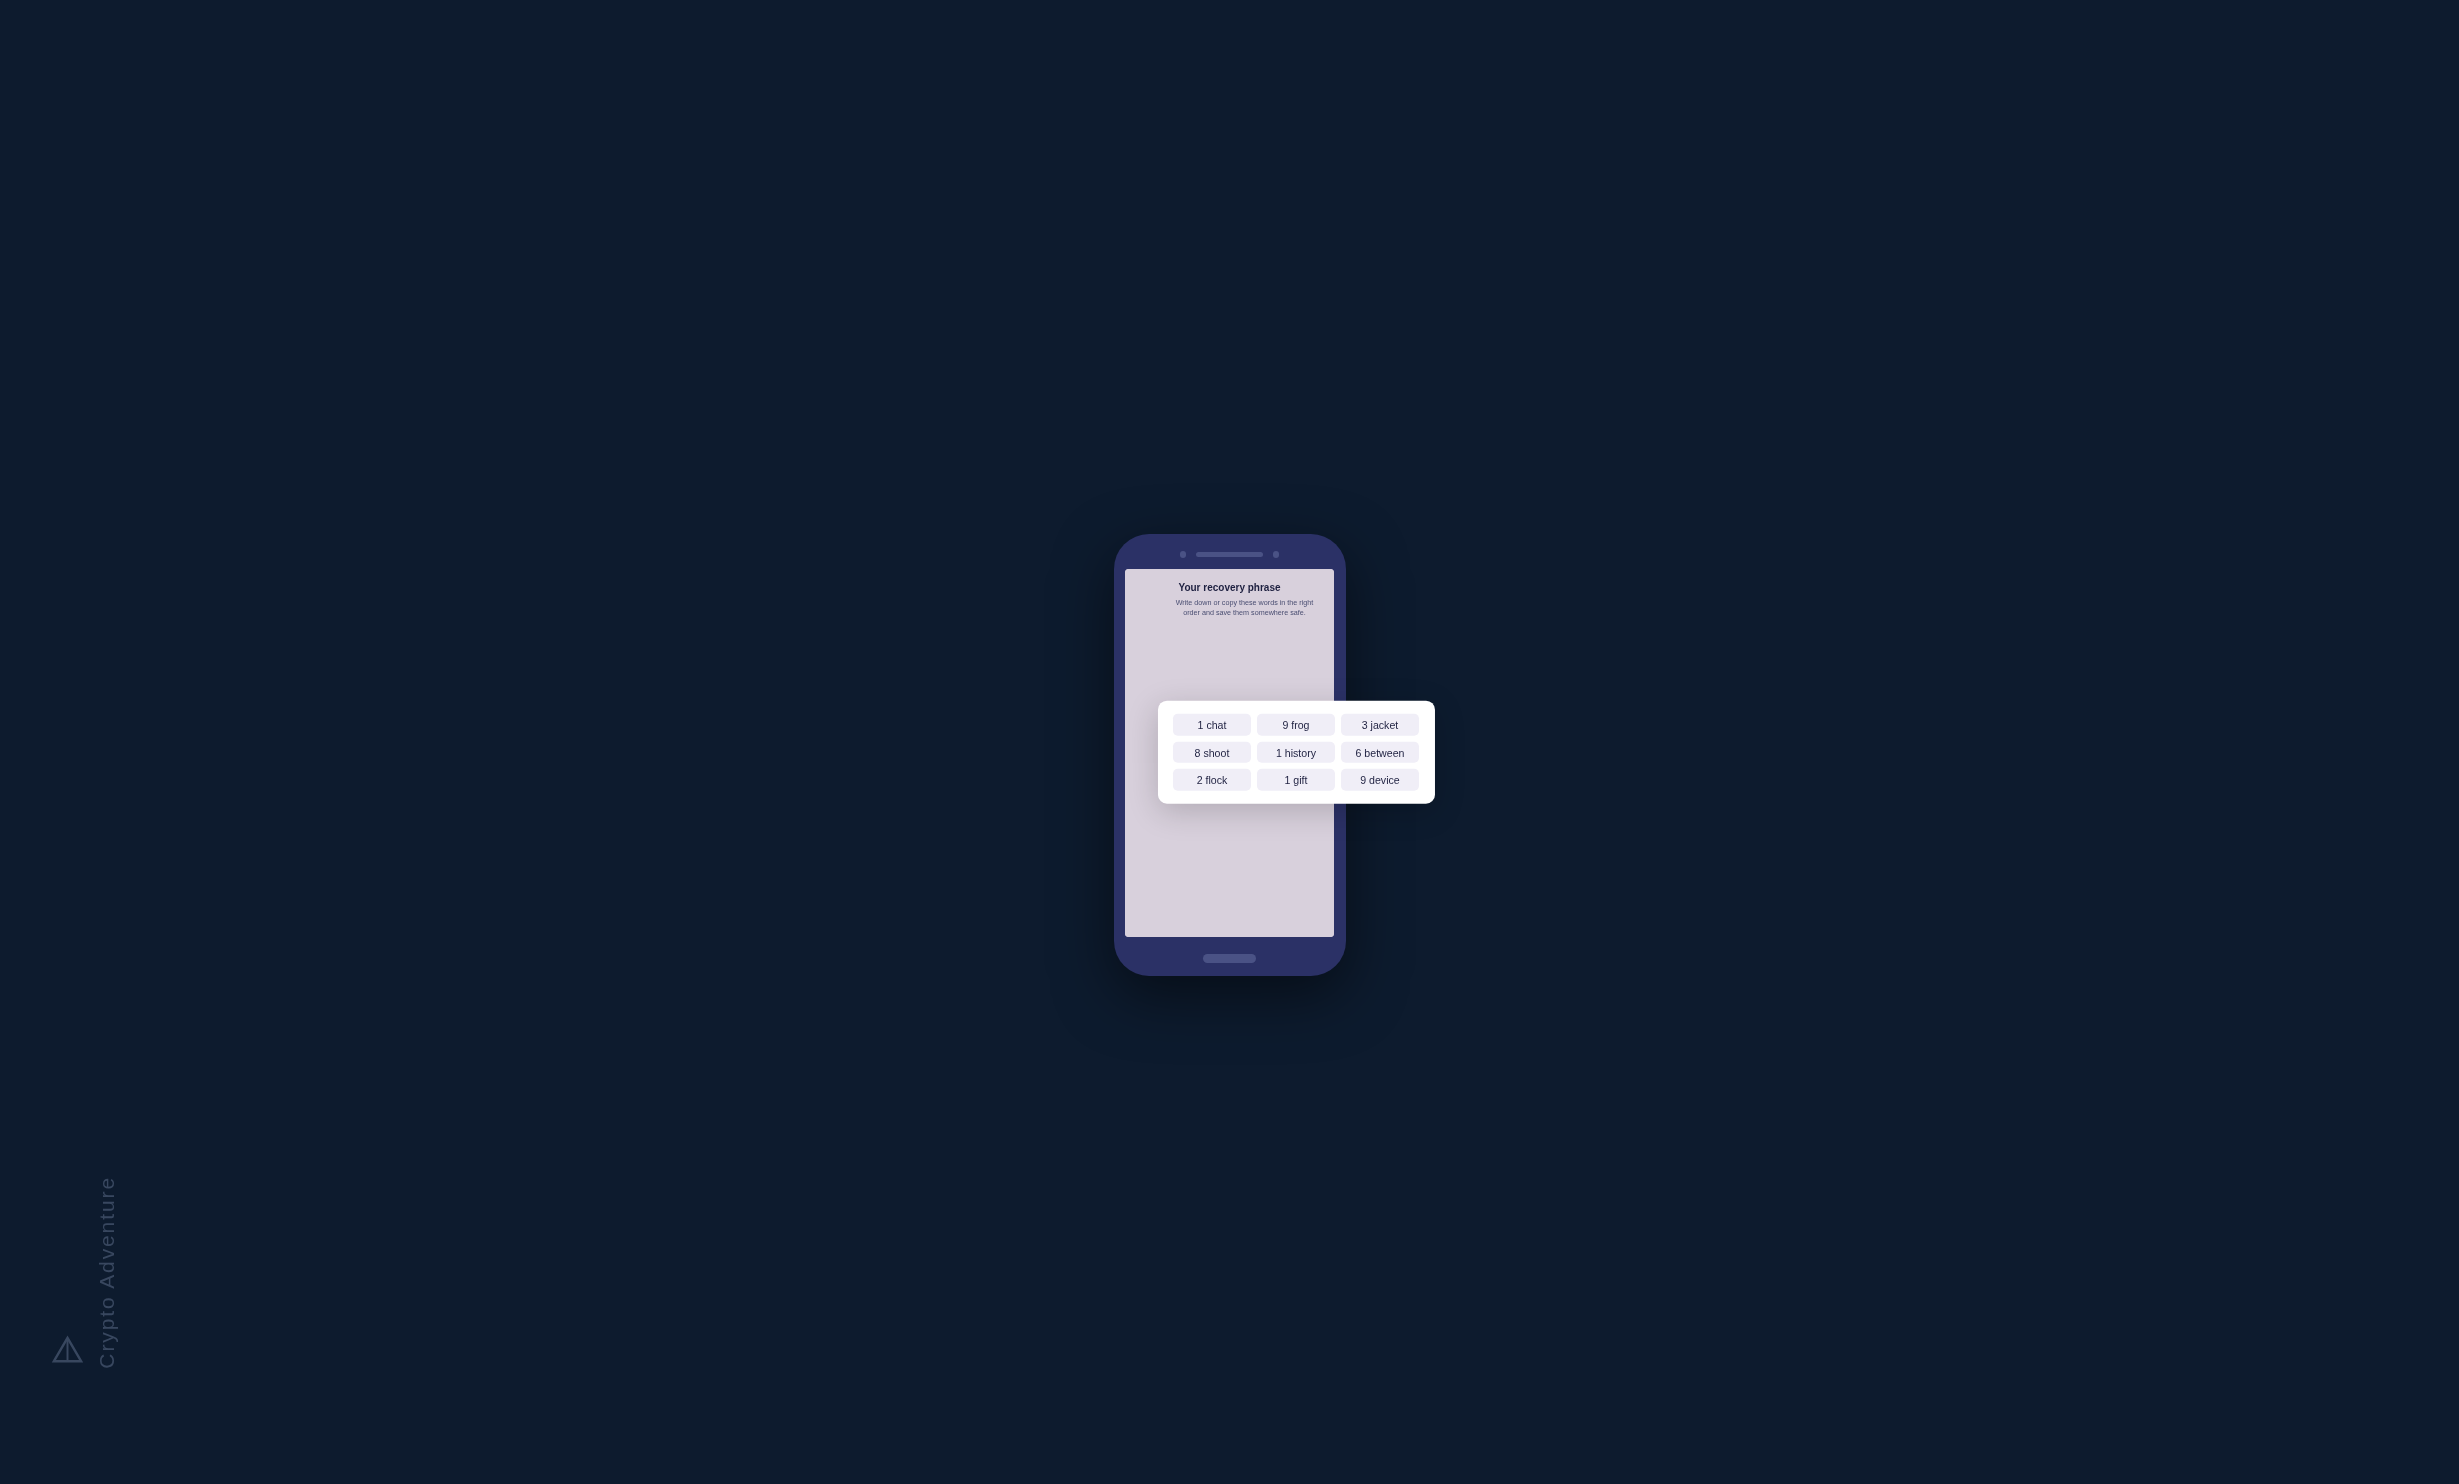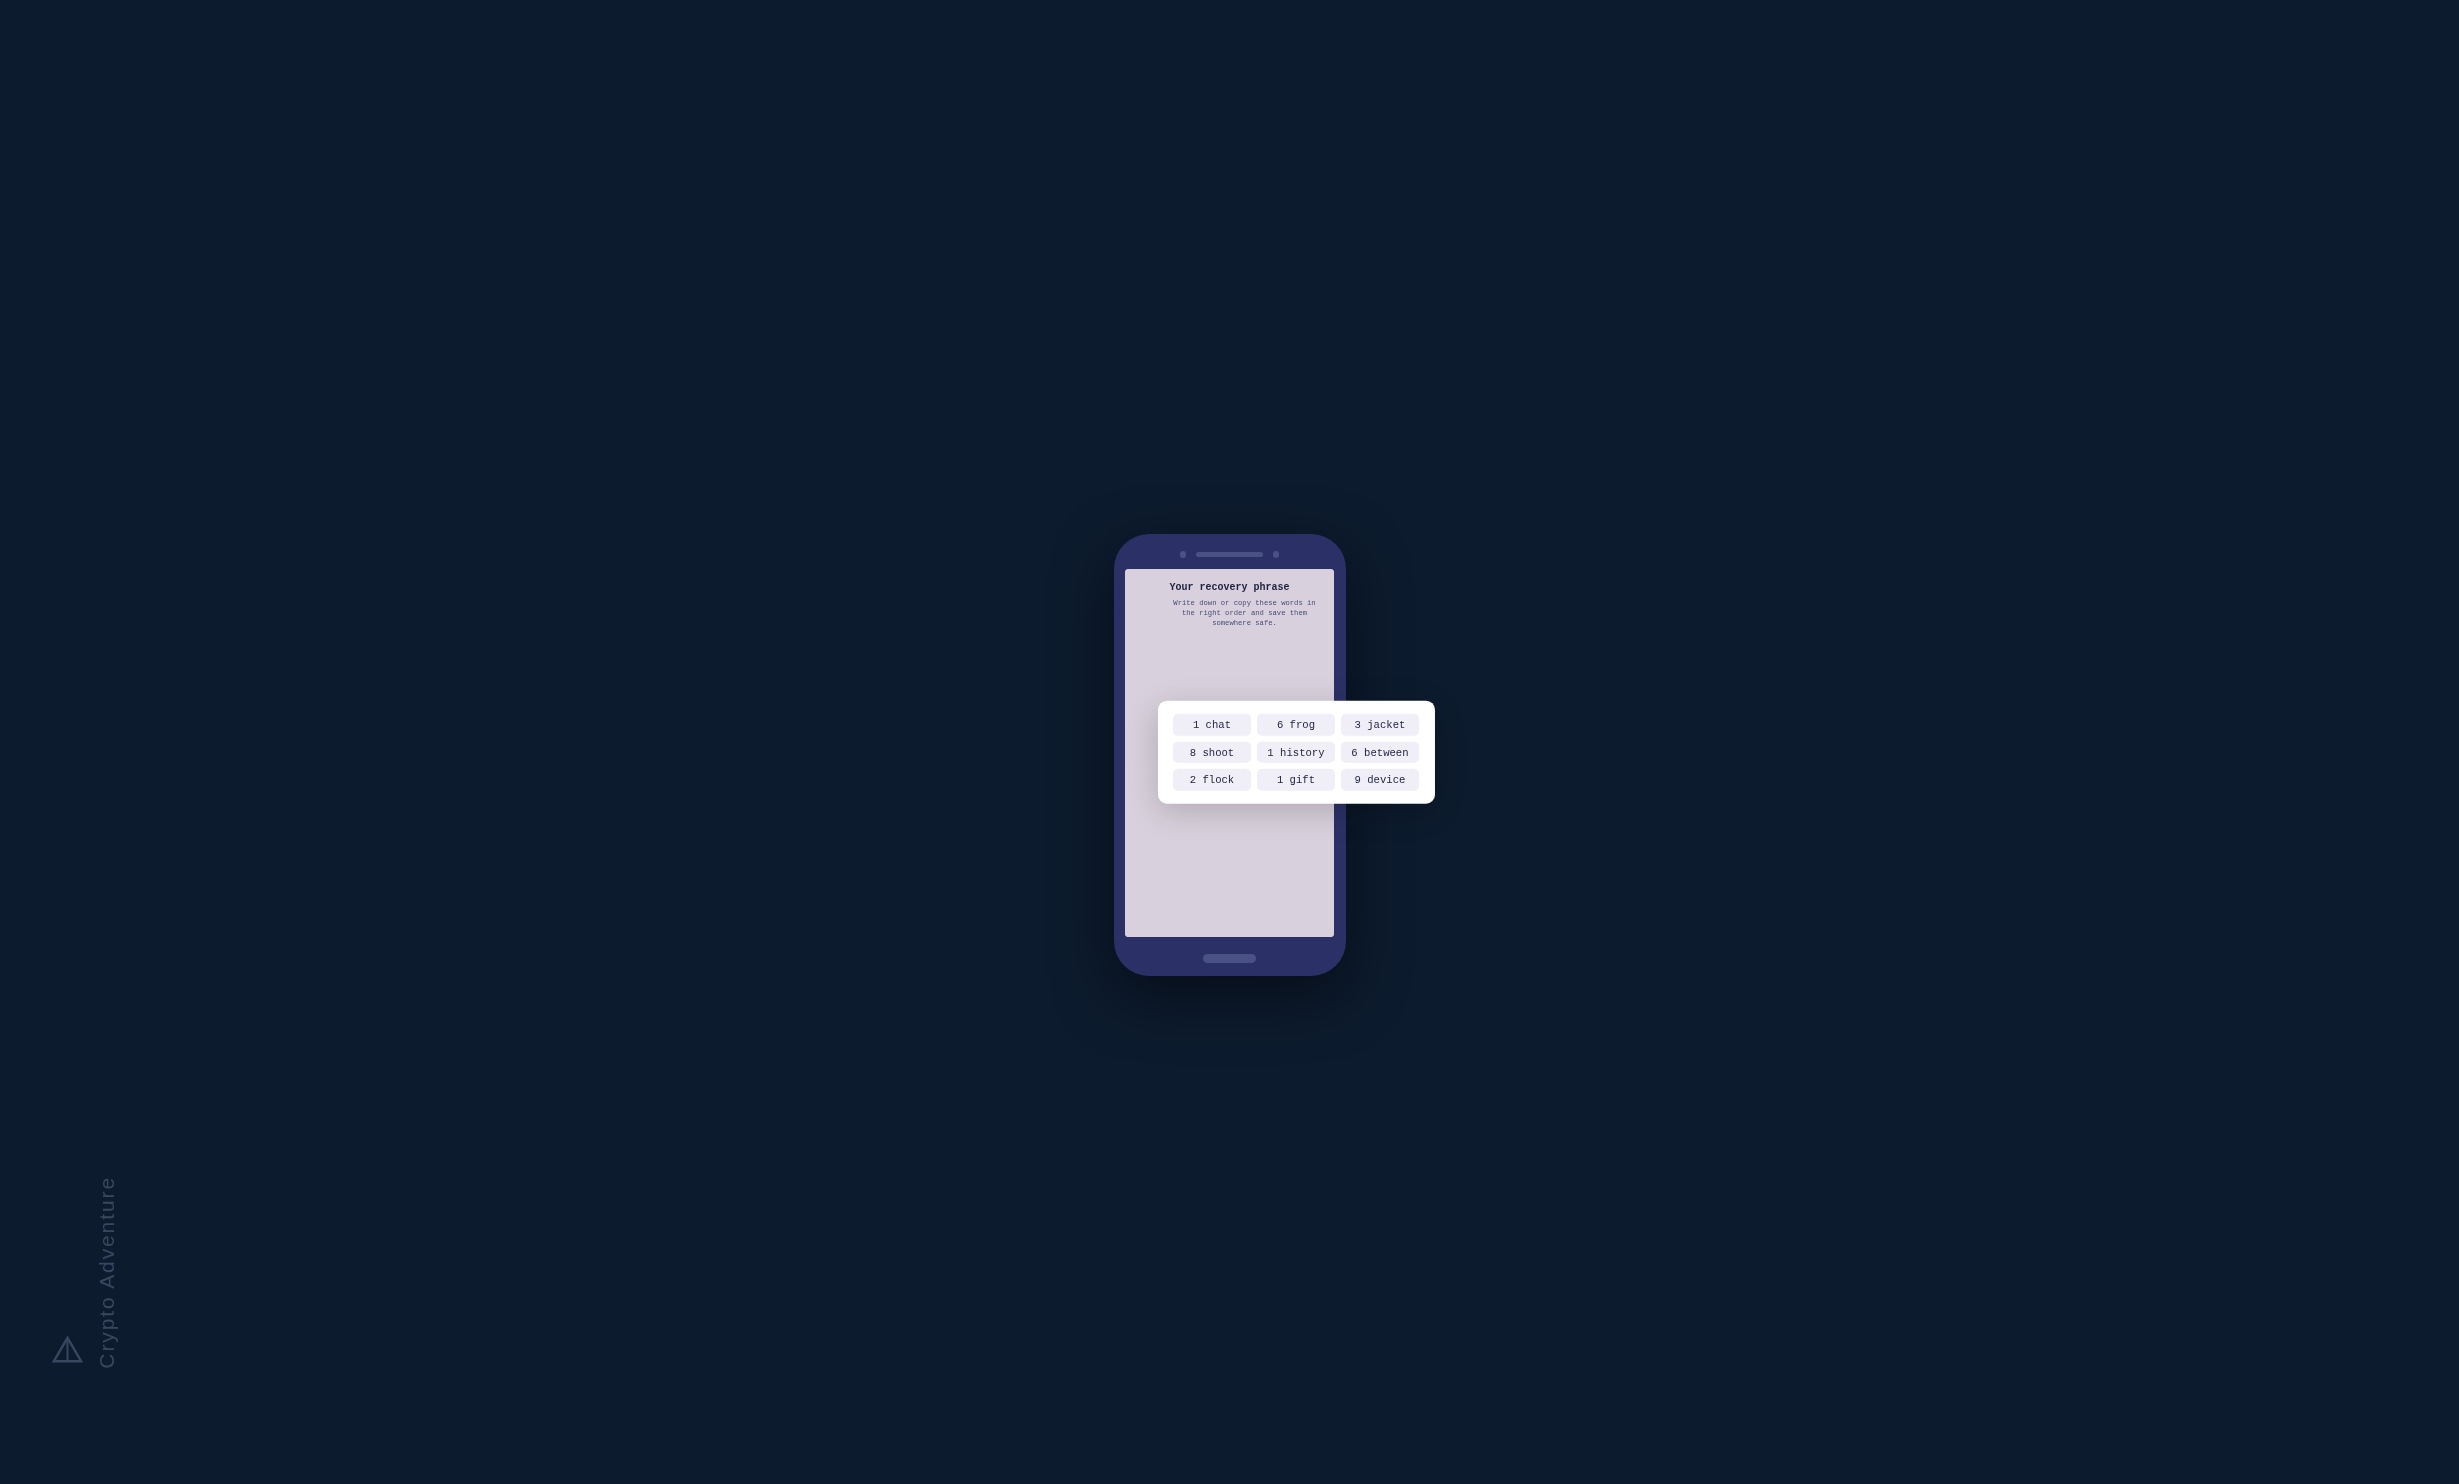--- a/index.html
+++ b/index.html
@@ -165,21 +165,20 @@
       font-weight: 500;
       text-align: center;
       white-space: nowrap;
     }
 
     
     .scene {
       position: relative;
       width: 232px;
       height: 416px;
-      font-family: Liberation Mono, monospace;
     }
   </style>
 </head>
 <body>
 
 <div class="watermark">
   <svg class="watermark-icon" viewBox="0 0 36 36" fill="none">
     <polygon points="18,4 32,28 4,28" fill="none" stroke="#8899bb" stroke-width="2.5"></polygon>
     <line x1="18" y1="4" x2="18" y2="28" stroke="#8899bb" stroke-width="2"></line>
   </svg>
@@ -204,21 +203,21 @@
     </div>
 
     <div class="phone-bottom">
       <div class="phone-home-btn"></div>
     </div>
   </div>
 
   <div class="recovery-card">
     <div class="phrase-grid" id="phrase-grid">
     <div class="phrase-item">1 chat</div>
-        <div class="phrase-item">6 frog</div>
+        <div class="phrase-item">9 frog</div>
         <div class="phrase-item">3 jacket</div>
         <div class="phrase-item">8 shoot</div>
         <div class="phrase-item">1 history</div>
         <div class="phrase-item">6 between</div>
         <div class="phrase-item">2 flock</div>
         <div class="phrase-item">1 gift</div>
         <div class="phrase-item">9 device</div>
       </div>
   </div>
 

